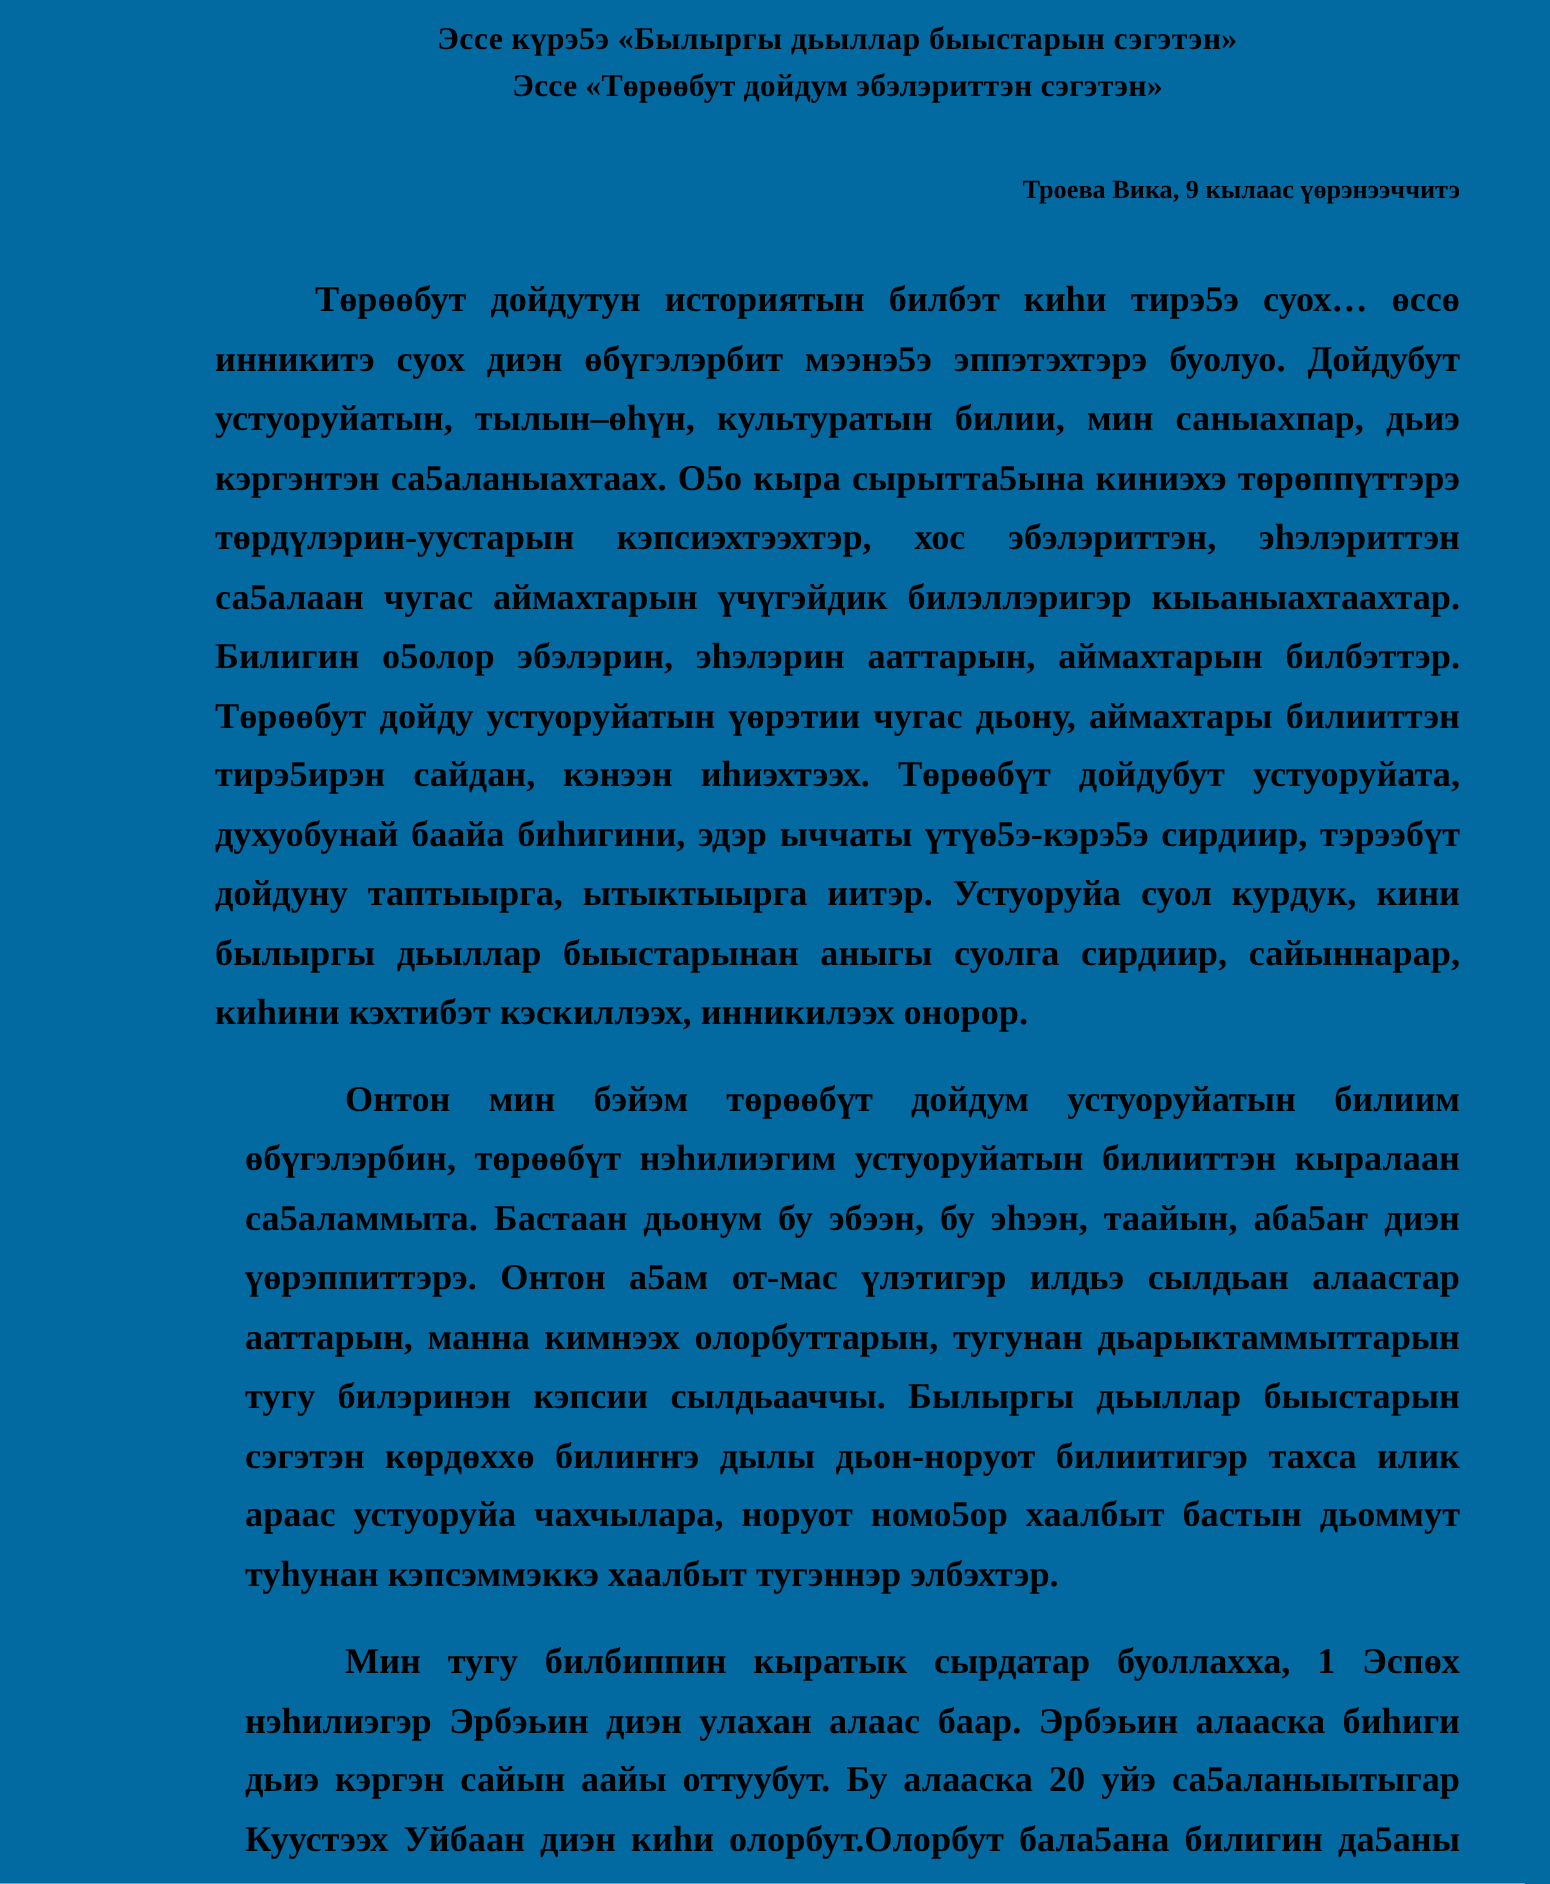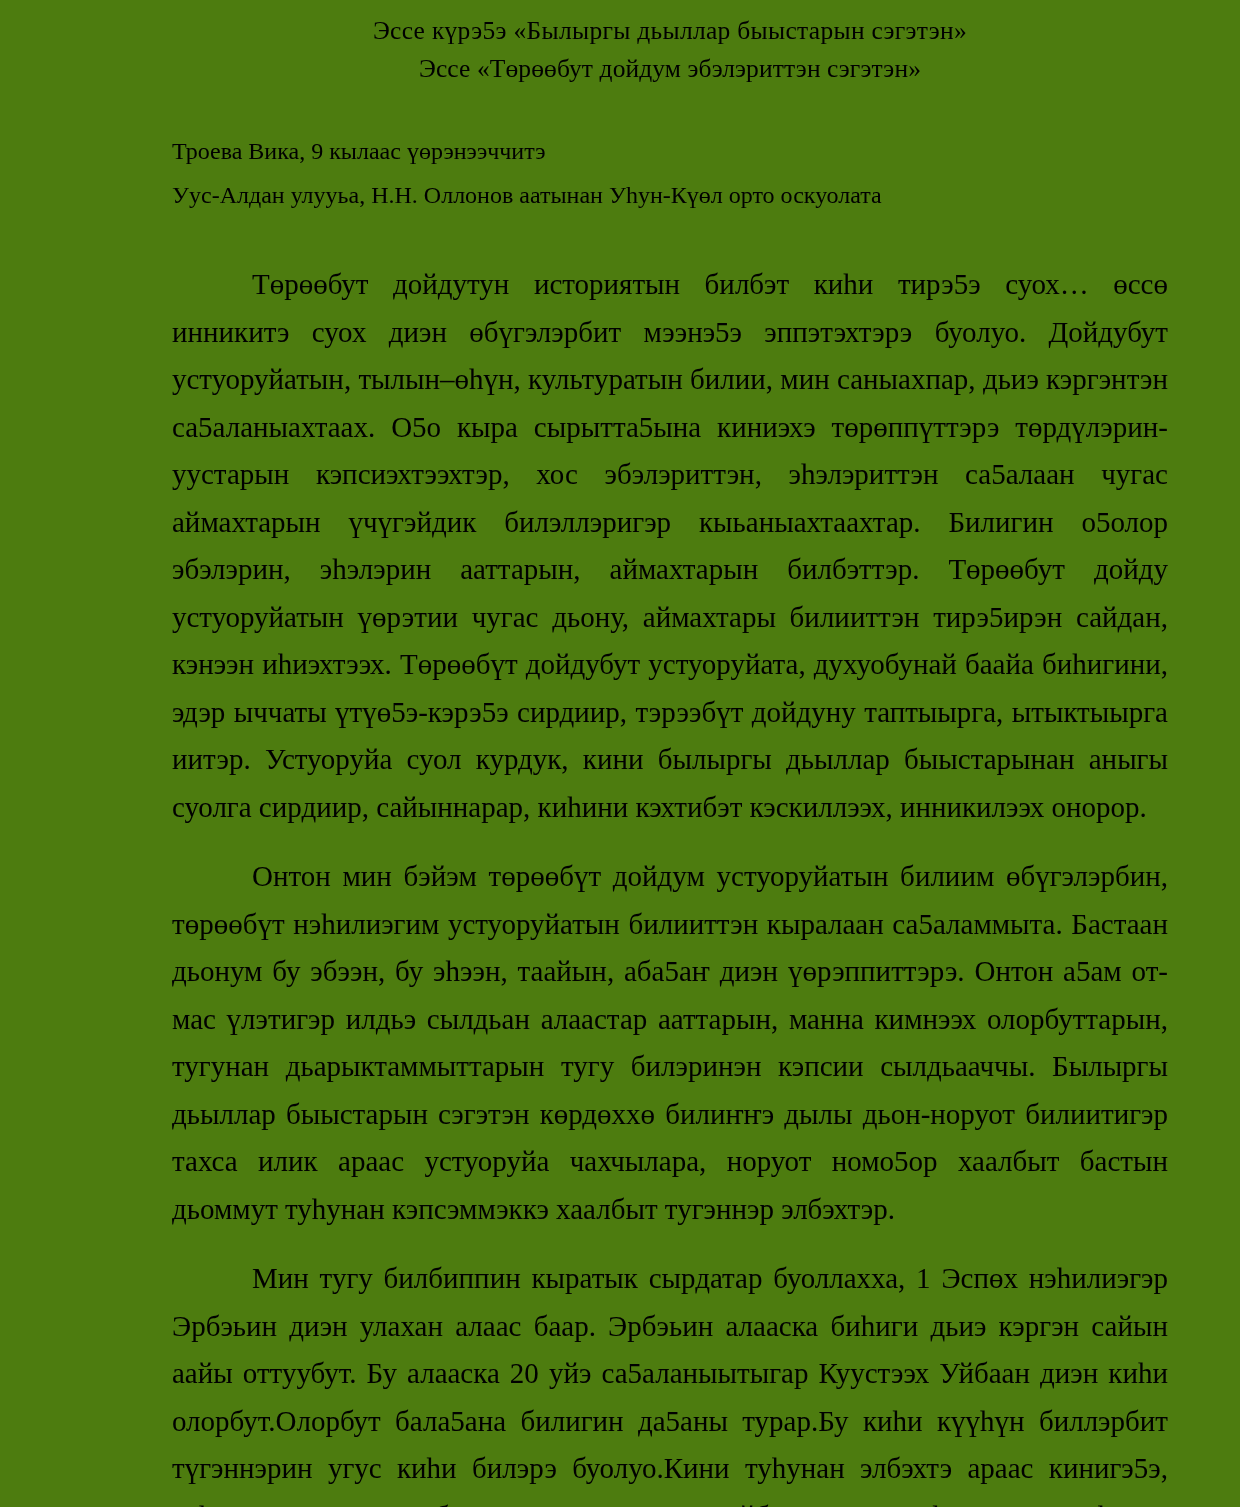--- a/index.html
+++ b/index.html
@@ -10,23 +10,24 @@
   }
   body {
     font-family: "Liberation Serif", "DejaVu Serif", serif;
     color: #000000;
   }
   .page {
     position: relative;
     width: 1240px;
     height: 1507px;
     margin: 0 auto;
-    background: #4d7c0f;
+    background: #0369a1;
     overflow: hidden;
     box-sizing: border-box;
+    font-weight: bold;
   }
   .content {
     position: absolute;
     left: 172px;
     top: 0px;
     width: 996px;
   }
 
   
   .title-block {
@@ -41,61 +42,61 @@
   }
   .title-line.first {
     letter-spacing: 0.3px;
   }
 
   
   .byline-block {
     margin-top: 41px;
   }
   .byline-line {
-    text-align: left;
-    font-size: 24px;
+    text-align: right;
+    font-size: 21px;
     line-height: 44px;
     white-space: nowrap;
   }
 
   
   .body-block {
     margin-top: 44px;
   }
   p.para {
     margin: 0 0 0 0;
     text-align: justify;
     text-justify: inter-word;
     font-size: 29px;
     line-height: 47.5px;
     text-indent: 80px;
     hyphens: none;
   }
   p.para + p.para {
     margin-top: 22px;
+    margin-left: 24px;
   }
   
   p.para.clipped {
     margin-bottom: 0;
   }
 </style>
 </head>
 <body>
 
 <div class="page">
   <div class="content">
 
     <div class="title-block">
       <div class="title-line first">Эссе  күрэ5э  «Былыргы дьыллар быыстарын сэгэтэн»</div>
       <div class="title-line">Эссе «Төрөөбут дойдум эбэлэриттэн сэгэтэн»</div>
     </div>
 
     <div class="byline-block">
       <div class="byline-line">Троева Вика, 9 кылаас үөрэнээччитэ</div>
-      <div class="byline-line">Уус-Алдан улууьа, Н.Н. Оллонов аатынан Уһун-Күөл орто оскуолата</div>
     </div>
 
     <div class="body-block">
       <p class="para">Төрөөбут дойдутун историятын билбэт киһи тирэ5э суох… өссө инникитэ суох диэн өбүгэлэрбит мээнэ5э эппэтэхтэрэ буолуо. Дойдубут устуоруйатын, тылын–өһүн, культуратын билии, мин саныахпар, дьиэ кэргэнтэн са5аланыахтаах. О5о кыра сырытта5ына киниэхэ төрөппүттэрэ төрдүлэрин-уустарын кэпсиэхтээхтэр, хос эбэлэриттэн, эһэлэриттэн са5алаан чугас аймахтарын үчүгэйдик билэллэригэр кыьаныахтаахтар. Билигин о5олор эбэлэрин, эһэлэрин ааттарын, аймахтарын билбэттэр. Төрөөбут дойду устуоруйатын үөрэтии чугас дьону, аймахтары билииттэн тирэ5ирэн сайдан, кэнээн иһиэхтээх. Төрөөбүт дойдубут устуоруйата, духуобунай баайа биһигини, эдэр ыччаты үтүө5э-кэрэ5э сирдиир, тэрээбүт дойдуну таптыырга, ытыктыырга иитэр. Устуоруйа суол курдук, кини былыргы дьыллар быыстарынан аныгы суолга сирдиир, сайыннарар, киһини кэхтибэт кэскиллээх, инникилээх онорор.</p>
       <p class="para">Онтон мин бэйэм төрөөбүт дойдум устуоруйатын билиим өбүгэлэрбин, төрөөбүт нэһилиэгим устуоруйатын билииттэн кыралаан са5аламмыта. Бастаан дьонум бу эбээн, бу эһээн, таайын, аба5аҥ диэн үөрэппиттэрэ. Онтон а5ам от-мас үлэтигэр илдьэ сылдьан алаастар ааттарын, манна кимнээх олорбуттарын, тугунан дьарыктаммыттарын тугу билэринэн кэпсии сылдьааччы. Былыргы дьыллар быыстарын сэгэтэн көрдөххө билиҥҥэ дылы дьон-норуот билиитигэр тахса илик араас устуоруйа чахчылара, норуот номо5ор хаалбыт бастын дьоммут туһунан кэпсэммэккэ хаалбыт тугэннэр элбэхтэр.</p>
       <p class="para clipped">Мин тугу билбиппин кыратык сырдатар буоллахха, 1 Эспөх нэһилиэгэр Эрбэьин диэн улахан алаас баар. Эрбэьин алааска биһиги дьиэ кэргэн сайын аайы оттуубут. Бу алааска 20 уйэ са5аланыытыгар Куустээх Уйбаан диэн киһи олорбут.Олорбут бала5ана билигин да5аны турар.Бу киһи күүһүн биллэрбит түгэннэрин угус киһи билэрэ буолуо.Кини туһунан элбэхтэ араас кинигэ5э, хаһыакка да суруллубута. Онтон Куустээх Уйбаан хоруу хаһан күөлү түһэрэн ходуһа сир таһаарбытын туһунан үгүс киһи билбэт. Ол курдук 1928 сыллаахха Александров Иван Яковлевич-Күүстээх Уйбаан табаарыстыба тэринэн хоруу хаһан ходуһа сирэ таһаарарга быһаарыммыт. Табаарыстыба5а барыта 11 киһи киирбит. Икки сыл устата сүгэнэн, хойгуонан үлэлээн уон икки миэтэрэ дириҥнээх</p>
     </div>
 
   </div>
 </div>

